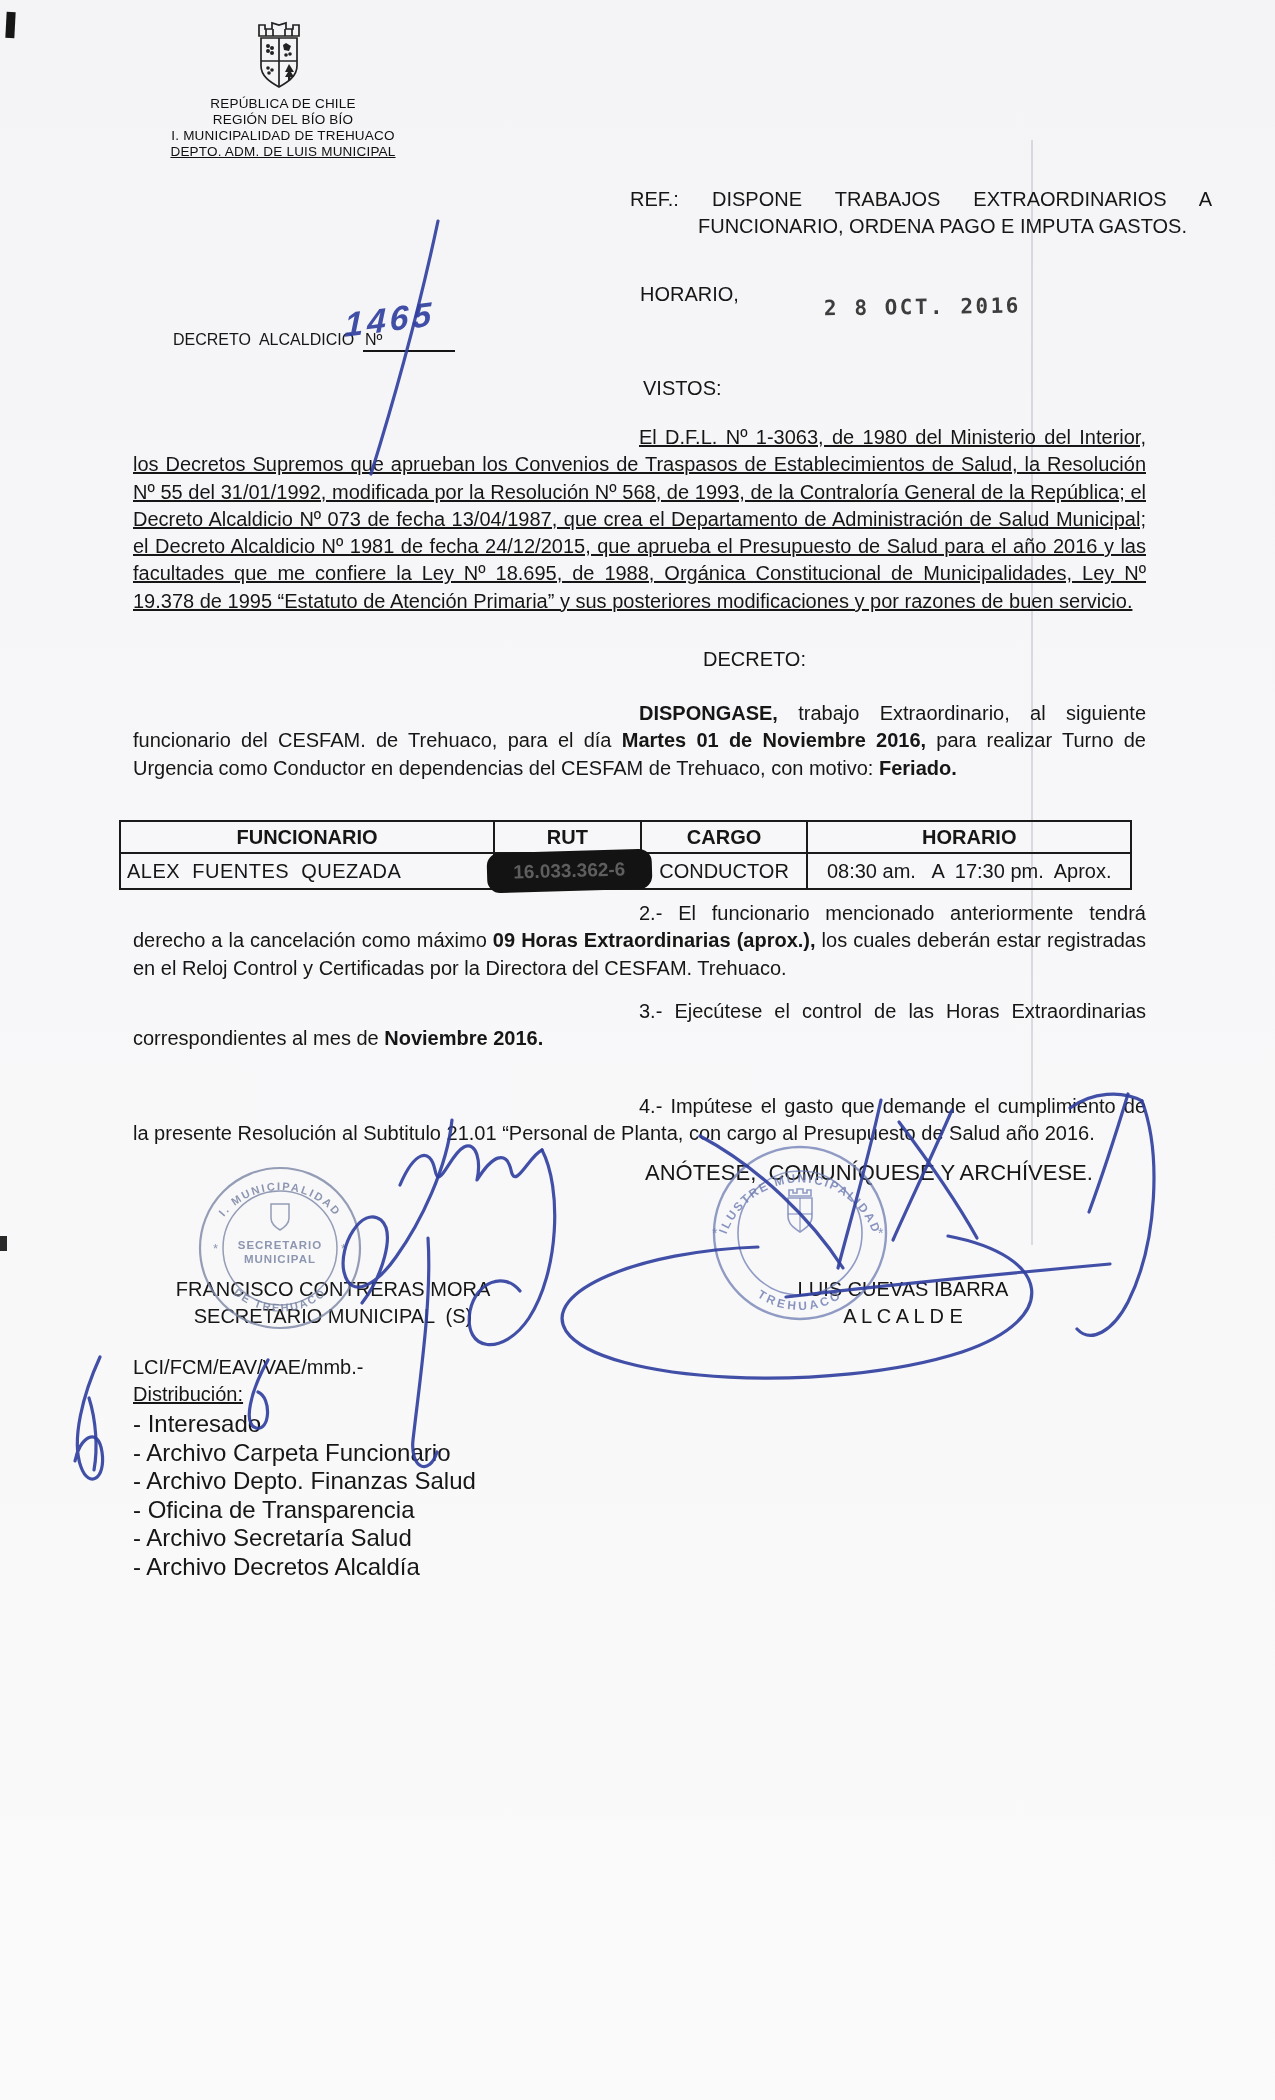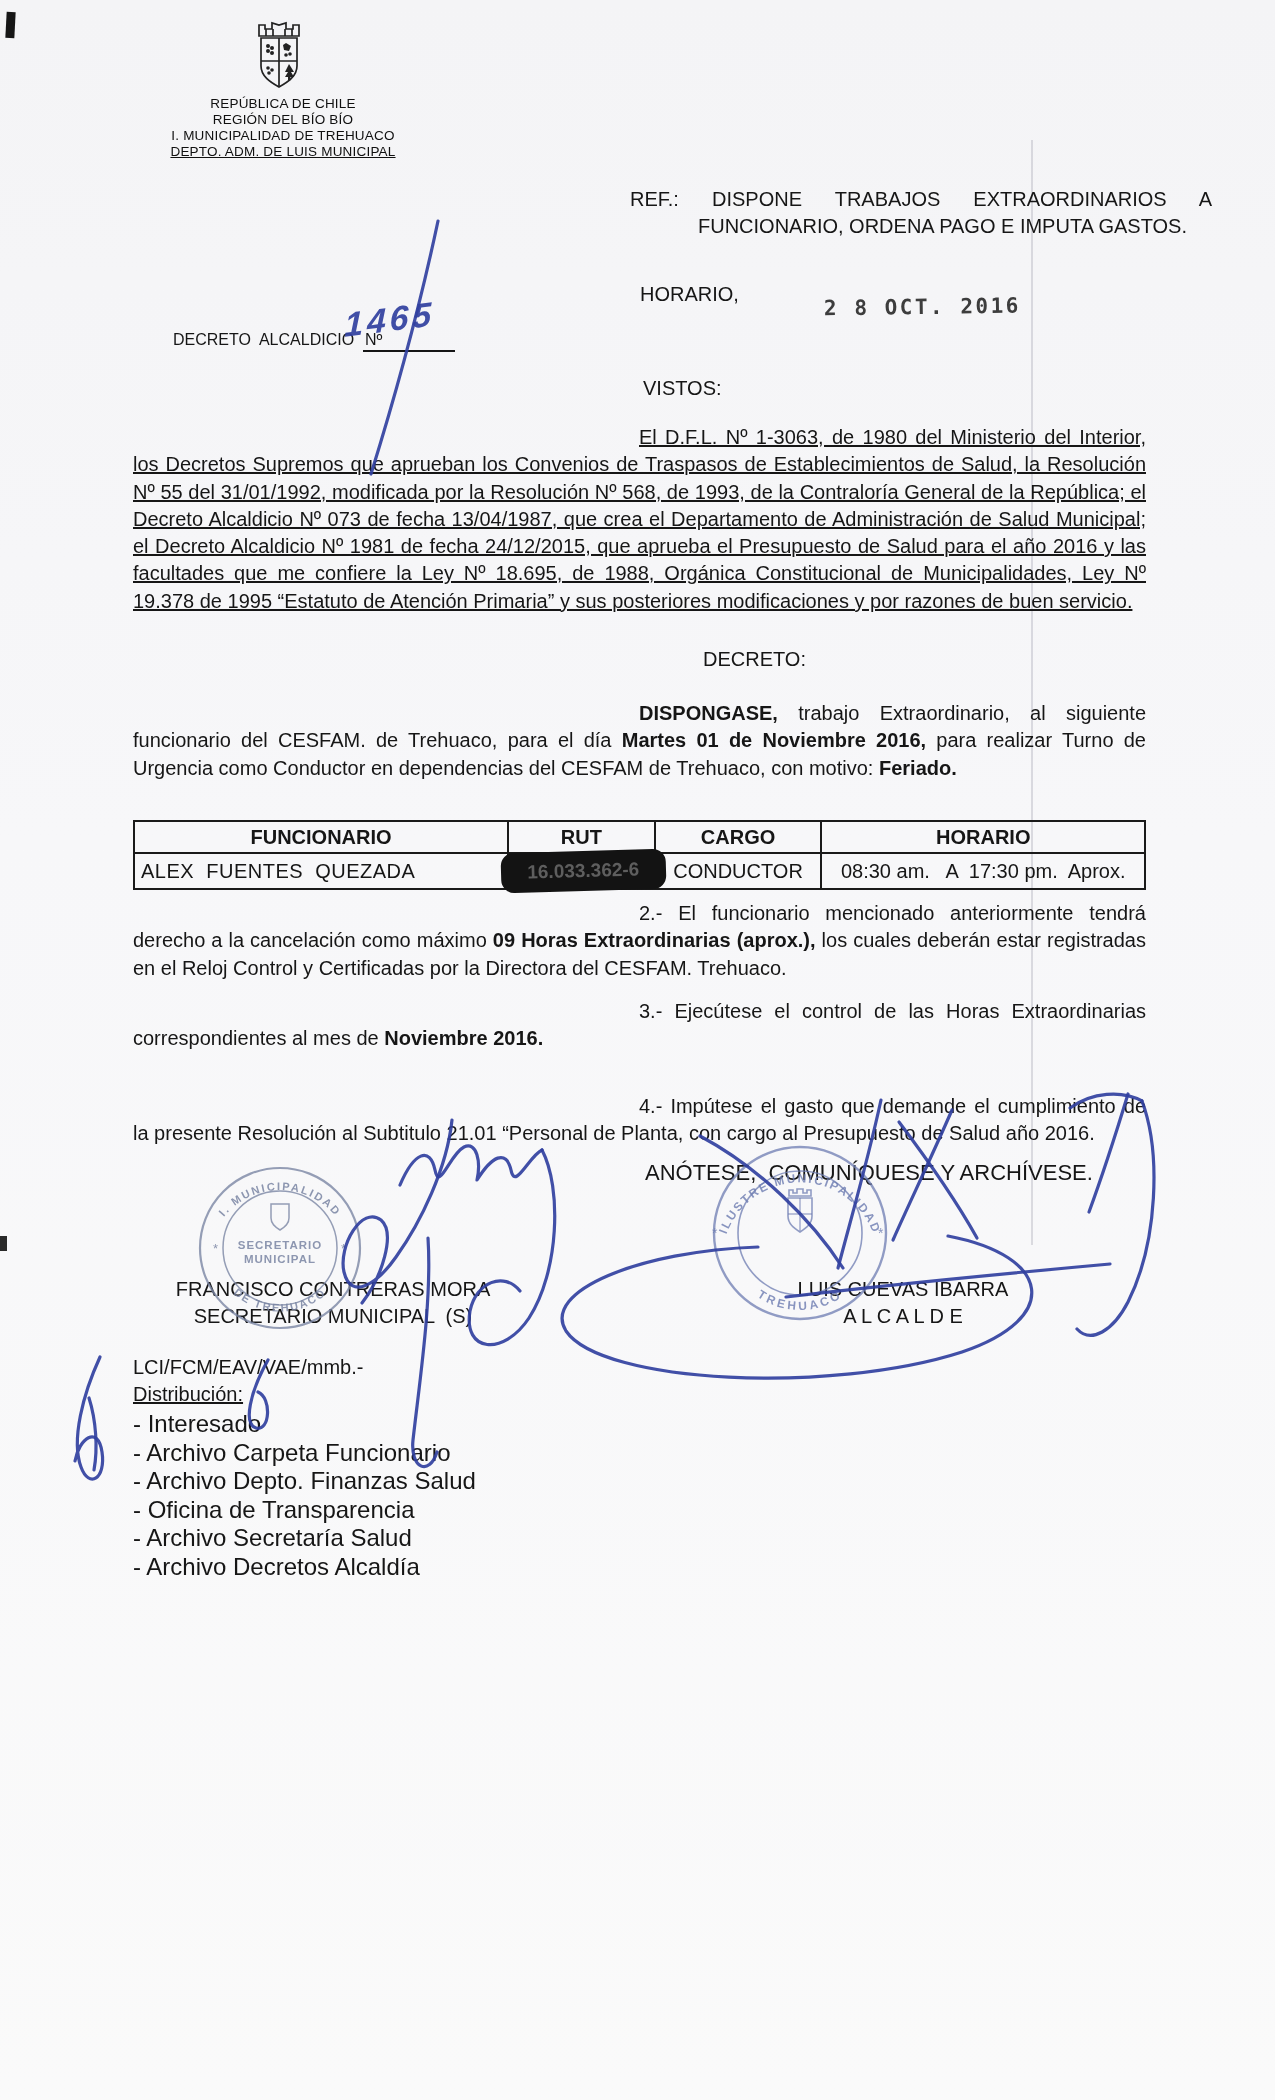--- a/index.html
+++ b/index.html
@@ -41,21 +41,21 @@
   .handnum{left:344px;top:300px;font-size:34px;color:var(--ink-blue);
     font-style:italic;font-weight:bold;transform:rotate(-7deg) skewX(-8deg);
     letter-spacing:4px;opacity:.92;}
 
   .vistos-label{left:643px;top:377px;font-size:20px;}
   .para{left:133px;width:1013px;text-indent:506px;}
   .vistos-para{top:424px;text-decoration:underline;}
   .decreto-heading{left:703px;top:648px;font-size:20px;}
   .dispongase{top:700px;}
 
-  table.doc{left:133px;top:820px;width:1013px;border-collapse:collapse;
+  table.doc{left:119px;top:820px;width:1013px;border-collapse:collapse;
     table-layout:fixed;font-size:20px;position:absolute;}
   table.doc th,table.doc td{border:2px solid #1a1a1a;padding:1px 6px;}
   table.doc th{height:28px;text-align:center;font-weight:bold;}
   table.doc td{height:32px;}
   td.c-func{padding-left:12px;letter-spacing:.5px;}
   td.c-rut{position:relative;text-align:center;}
   td.c-cargo{text-align:center;}
   td.c-hor{text-align:center;}
   .redact{position:absolute;left:-8px;top:-3px;right:-12px;bottom:-3px;
     background:#131313;border-radius:13px;transform:rotate(-1.6deg);

